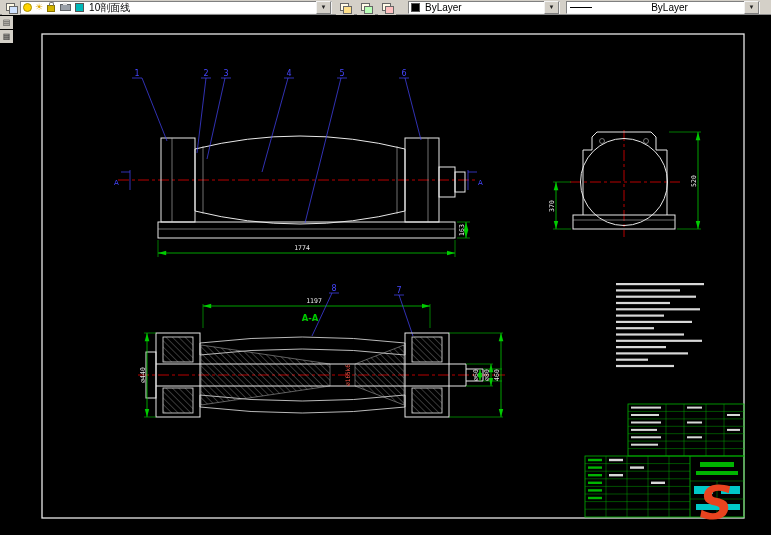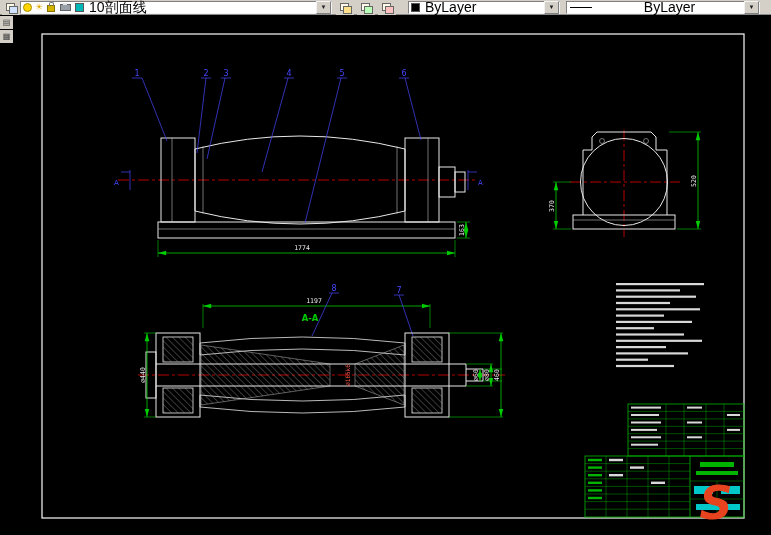--- a/index.html
+++ b/index.html
@@ -7,21 +7,21 @@
        font-family:"Liberation Sans",sans-serif}
 
   
   .toolbar{position:absolute;top:0;left:0;width:771px;height:15px;background:#d4d0c8;
            border-bottom:1px solid #8a8a8a;display:flex;align-items:center;box-sizing:border-box;
            padding-left:2px;z-index:5}
   .tb-btn{width:16px;height:13px;display:flex;align-items:center;justify-content:center;
           background:#d4d0c8;border:1px solid #d4d0c8;flex:0 0 auto}
   .combo{display:flex;align-items:center;height:13px;background:#fff;
          border:1px solid;border-color:#808080 #f2f2f2 #f2f2f2 #808080;box-sizing:border-box;flex:0 0 auto}
-  .combo .txt{font-size:14px;color:#000;padding:0 3px;white-space:nowrap;line-height:11px}
+  .combo .txt{font-size:10px;color:#000;padding:0 3px;white-space:nowrap;line-height:11px}
   .drop{width:13px;height:11px;background:#d4d0c8;border:1px solid;
         border-color:#f2f2f2 #808080 #808080 #f2f2f2;font-size:6px;line-height:10px;
         text-align:center;color:#222;margin-left:auto;flex:0 0 auto}
   .sw{width:7px;height:7px;flex:0 0 auto;margin:0 2px;border:1px solid #555}
   .bulb{width:7px;height:7px;border-radius:50%;background:#ffd400;border:1px solid #a98f00;flex:0 0 auto;margin:0 2px}
   .sun{color:#e0a800;font-size:9px;line-height:9px;flex:0 0 auto;margin:0 1px}
   .lock{width:6px;height:5px;background:#d2b400;border:1px solid #8a7400;position:relative;flex:0 0 auto;margin:3px 3px 0 3px}
   .lock:before{content:"";position:absolute;top:-4px;left:1px;width:3px;height:3px;
                border:1px solid #777;border-bottom:none;border-radius:2px 2px 0 0}
   .printer{width:9px;height:5px;background:#9aa0a8;border:1px solid #606468;position:relative;flex:0 0 auto;margin:0 2px}

